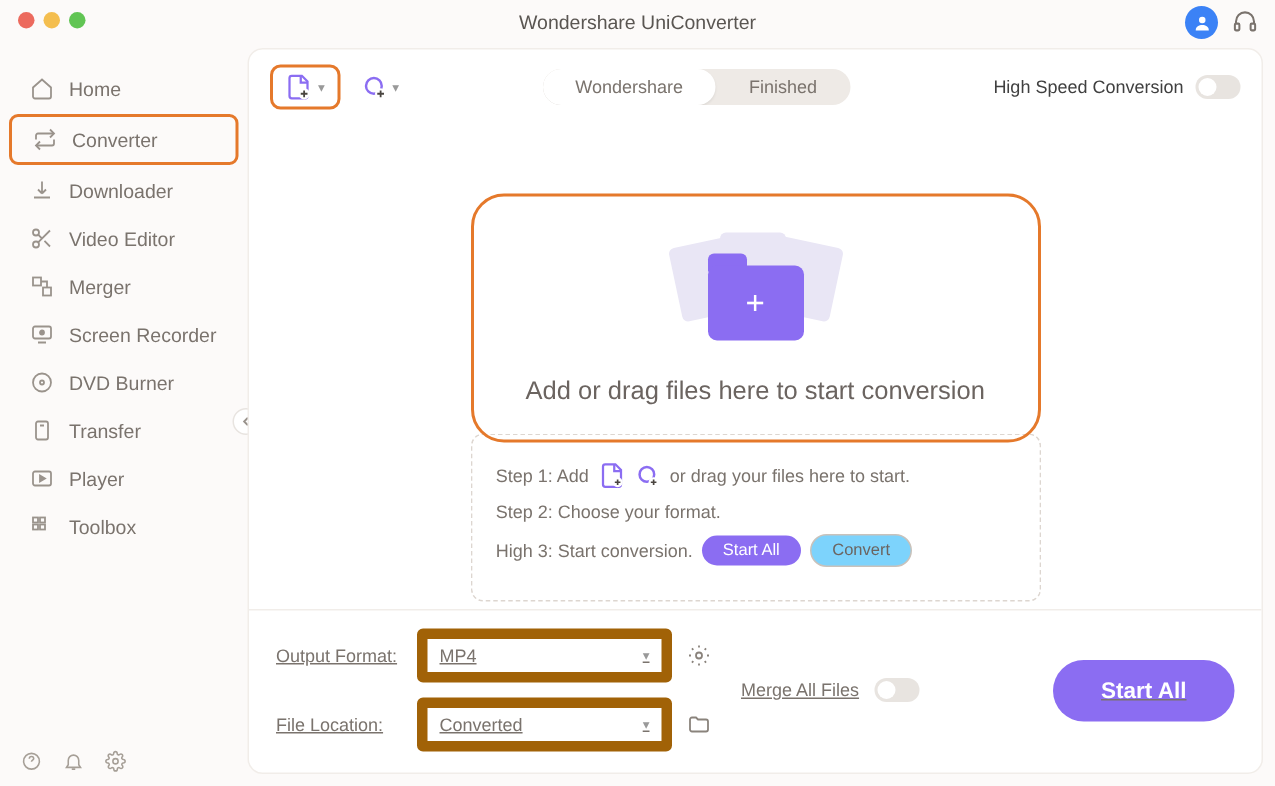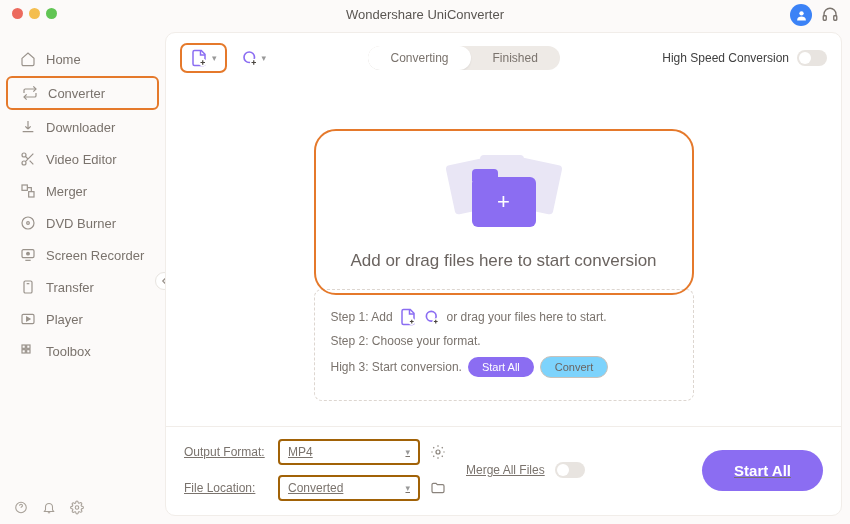--- a/index.html
+++ b/index.html
@@ -54,21 +54,21 @@
 .steps .step { display: flex; align-items: center; gap: 6px; margin: 8px 0; flex-wrap: wrap; }
 .step-icon { width: 18px; height: 18px; display: inline-flex; align-items: center; justify-content: center; }
 .pill { border-radius: 14px; padding: 4px 14px; font-size: 11px; cursor: pointer; }
 .pill-primary { background: #8b6df2; color: #fff; }
 .pill-secondary { background: #7dd3fc; border: 1px solid #c9c2bb; color: #6b6460; }
 
 .footer { border-top: 1px solid #f1ede9; padding: 12px 18px 14px 18px; display: flex; align-items: center; gap: 10px; font-size: 12px; color: #7a736d; }
 .footer-row { display: flex; flex-direction: column; gap: 10px; }
 .footer-field { display: flex; align-items: center; gap: 10px; }
 .footer-label { width: 84px; }
-.select { border: 2px solid #a16207; border-radius: 4px; padding: 4px 8px; width: 142px; display: flex; justify-content: space-between; align-items: center; background: #fff; cursor: pointer; }
+.select { border: 7px solid #a16207; border-radius: 4px; padding: 4px 8px; width: 170px; display: flex; justify-content: space-between; align-items: center; background: #fff; cursor: pointer; }
 .chevron { font-size: 9px; color: #999; }
 .small-icon { width: 16px; height: 16px; display: flex; align-items: center; justify-content: center; cursor: pointer; }
 .footer-mid { margin-left: 20px; display: flex; align-items: center; gap: 10px; }
 .start-all-btn { margin-left: auto; background: #8b6df2; color: #fff; border: none; border-radius: 22px; padding: 12px 32px; font-size: 15px; font-weight: 600; cursor: pointer; }
 .footer-inner { display: flex; align-items: center; width: 100%; text-decoration: underline; }
 </style>
 </head>
 <body>
 
 <div class="titlebar">
@@ -140,35 +140,35 @@
             <rect x="3" y="3" width="8" height="8"></rect>
             <rect x="13" y="13" width="8" height="8"></rect>
             <path d="M11 7h6v6"></path>
           </svg>
         </span>
       <span>Merger</span>
     </div>
     <div class="sidebar-item">
       <span class="icon">
           <svg viewBox="0 0 24 24" width="16" height="16" fill="none" stroke="#9a938c" stroke-width="1.8">
-            <circle cx="12" cy="12" r="9"></circle>
-            <circle cx="12" cy="12" r="2"></circle>
-          </svg>
-        </span>
-      <span>DVD Burner</span>
-    </div>
-    <div class="sidebar-item">
-      <span class="icon">
-          <svg viewBox="0 0 24 24" width="16" height="16" fill="none" stroke="#9a938c" stroke-width="1.8">
             <rect x="3" y="4" width="18" height="12" rx="2"></rect>
             <circle cx="12" cy="10" r="2" fill="#9a938c"></circle>
             <path d="M8 20h8"></path>
           </svg>
         </span>
       <span>Screen Recorder</span>
+    </div>
+    <div class="sidebar-item">
+      <span class="icon">
+          <svg viewBox="0 0 24 24" width="16" height="16" fill="none" stroke="#9a938c" stroke-width="1.8">
+            <circle cx="12" cy="12" r="9"></circle>
+            <circle cx="12" cy="12" r="2"></circle>
+          </svg>
+        </span>
+      <span>DVD Burner</span>
     </div>
     <div class="sidebar-item">
       <span class="icon">
           <svg viewBox="0 0 24 24" width="16" height="16" fill="none" stroke="#9a938c" stroke-width="1.8">
             <rect x="6" y="3" width="12" height="18" rx="2"></rect>
             <path d="M10 7h4"></path>
           </svg>
         </span>
       <span>Transfer</span>
     </div>
@@ -241,21 +241,21 @@
               <circle cx="17" cy="18" r="5" fill="#fff"></circle>
               <path d="M17 15v6M14 18h6" stroke="#4a4540" stroke-width="1.6"></path>
             </svg>
         </span>
         <span class="chevron">▾</span>
       </div>
 
       <div style="flex:1"></div>
 
       <div class="segmented">
-        <div class="segmented-item active">Converting</div>
+        <div class="segmented-item active">Wondershare</div>
         <div class="segmented-item">Finished</div>
       </div>
 
       <div style="flex:1"></div>
 
       <div class="toolbar-right">
         <span>High Speed Conversion</span>
         <div class="toggle"></div>
       </div>
     </div>

